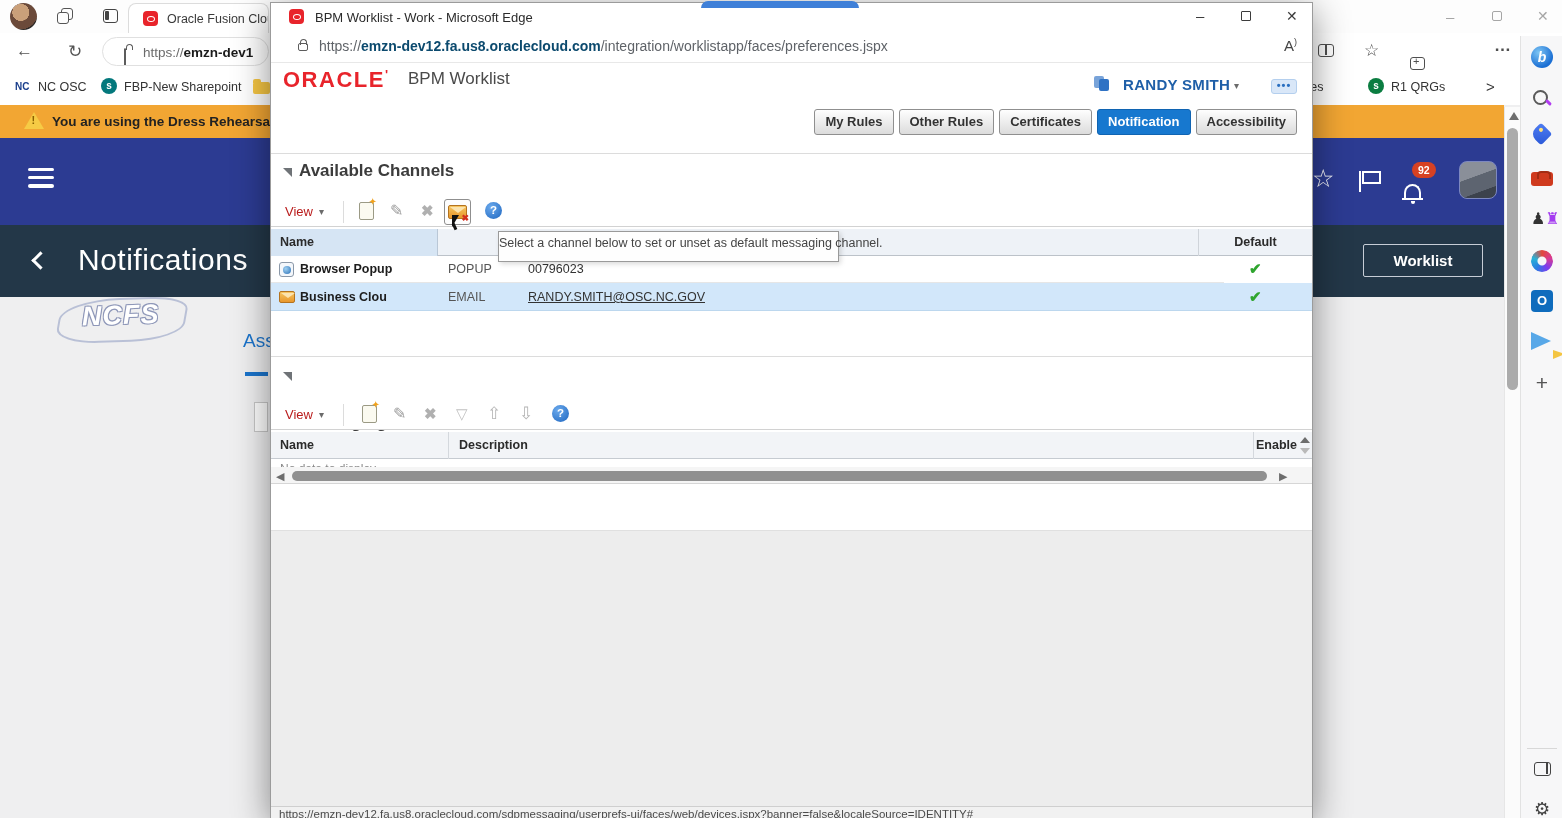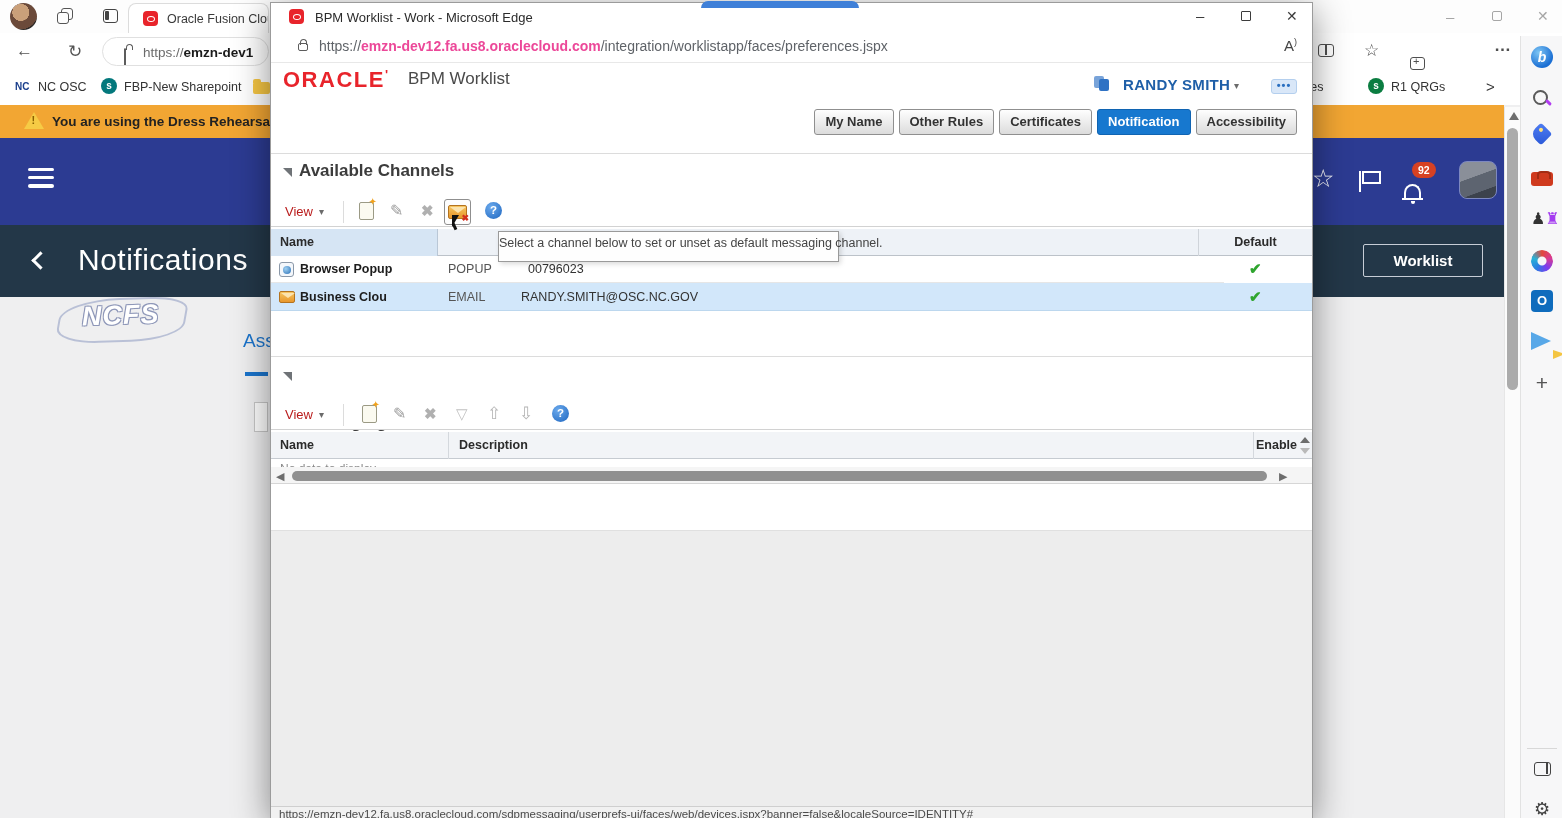--- a/index.html
+++ b/index.html
@@ -108,21 +108,21 @@
 
   
   .popup { left:270px; top:2px; width:1043px; height:816px; background:#fff; border:1px solid #9b9b9b; box-shadow:0 8px 34px rgba(0,0,0,.45); z-index:10; }
   .popup .abs { position:absolute; }
   .blue-strip { left:430px; top:-2px; width:158px; height:7px; background:#3f80d8; border-radius:8px 8px 0 0; }
   .pp-title { font-size:13px; color:#2b2b2b; white-space:nowrap; }
   .pp-ctl { color:#3c3c3c; font-size:15px; }
   .pp-sq { display:inline-block; width:10px; height:10px; border:1.4px solid #3c3c3c; border-radius:1px; }
   .pp-urlrow { left:0; top:28px; width:1041px; height:32px; background:#fff; border-bottom:1px solid #e8e8e8; }
   .pp-url { font-size:14px; color:#5f6368; white-space:nowrap; }
-  .pp-url b { color:#ec4899; font-weight:bold; }
+  .pp-url b { color:#0c4a6e; font-weight:bold; }
   .reader-a { font-size:15px; color:#454545; }
   .reader-a sup { font-size:9px; }
 
   .oracle-logo { font-size:22px; font-weight:bold; color:#e8242b; letter-spacing:1.5px; }
   .oracle-logo span.tick { font-size:13px; vertical-align:top; }
   .app-title { font-size:17px; color:#4a4a4a; }
   .userpg-icon { width:16px; height:16px; position:relative; }
   .userpg-icon i { position:absolute; width:10px; height:12px; background:#2f72c4; border-radius:2px; }
   .userpg-icon i:nth-child(1){ left:0; top:0; opacity:.65; } .userpg-icon i:nth-child(2){ left:5px; top:3px; }
   .user-name { font-size:15px; font-weight:bold; color:#1f5fa8; letter-spacing:.3px; }
@@ -297,21 +297,21 @@
     <span class="abs app-title" style="left:137px; top:66px;">BPM Worklist</span>
     <div class="abs userpg-icon" style="left:823px; top:73px;">
         <i></i>
         <i></i>
       </div>
     <span class="abs user-name" style="left:852px; top:73px;">RANDY SMITH</span>
     <span class="abs caret" style="left:963px; top:77px;">▾</span>
     <div class="abs more-pill" style="left:1000px; top:76px;">•••</div>
 
     <div class="abs pref-tabs">
-      <div class="pref-tab">My Name</div>
+      <div class="pref-tab">My Rules</div>
       <div class="pref-tab">Other Rules</div>
       <div class="pref-tab">Certificates</div>
       <div class="pref-tab active">Notification</div>
       <div class="pref-tab">Accessibility</div>
     </div>
 
     <div class="abs sect-rule" style="top:150px;"></div>
     <div class="abs sect-arrow" style="left:12px; top:165px;"></div>
     <span class="abs sect-title" style="left:28px; top:158px;">Available Channels</span>
 
@@ -342,21 +342,21 @@
       <span class="grid-cell row-name abs" style="left:29px; top:6px;">Browser Popup</span>
       <span class="grid-cell muted abs" style="left:177px; top:6px;">POPUP</span>
       <span class="grid-cell abs" style="left:257px; top:6px;">00796023</span>
       <span class="check abs" style="left:978px; top:4px;">✔</span>
     </div>
 
     <div class="abs" style="left:0; top:280px; width:1041px; height:28px; background:#d2e7fa; border-bottom:1px solid #bcd7ee;">
       <div class="bizmail-icon abs" style="left:8px; top:8px;"></div>
       <span class="grid-cell row-name abs" style="left:29px; top:7px;">Business Clou</span>
       <span class="grid-cell muted abs" style="left:177px; top:7px;">EMAIL</span>
-      <span class="grid-cell abs" style="left:250px; top:7px;">RANDY.SMITH@OSC.NC.GOV</span>
+      <span class="grid-cell abs" style="left:257px; top:7px;text-decoration:underline;">RANDY.SMITH@OSC.NC.GOV</span>
       <span class="check abs" style="left:978px; top:5px;">✔</span>
     </div>
 
     <div class="abs tooltip" style="left:227px; top:228px; width:341px; height:31px;">Select a channel below to set or unset as default messaging channel.</div>
     <div class="abs cursor-arrow" style="left:181px; top:212px;"></div>
 
     <div class="abs sect-rule" style="top:353px;"></div>
     <div class="abs sect-arrow" style="left:12px; top:369px;"></div>
     <span class="abs sect-title" style="left:28px; top:362px;margin-top:48px;">Messaging Filters</span>
 

